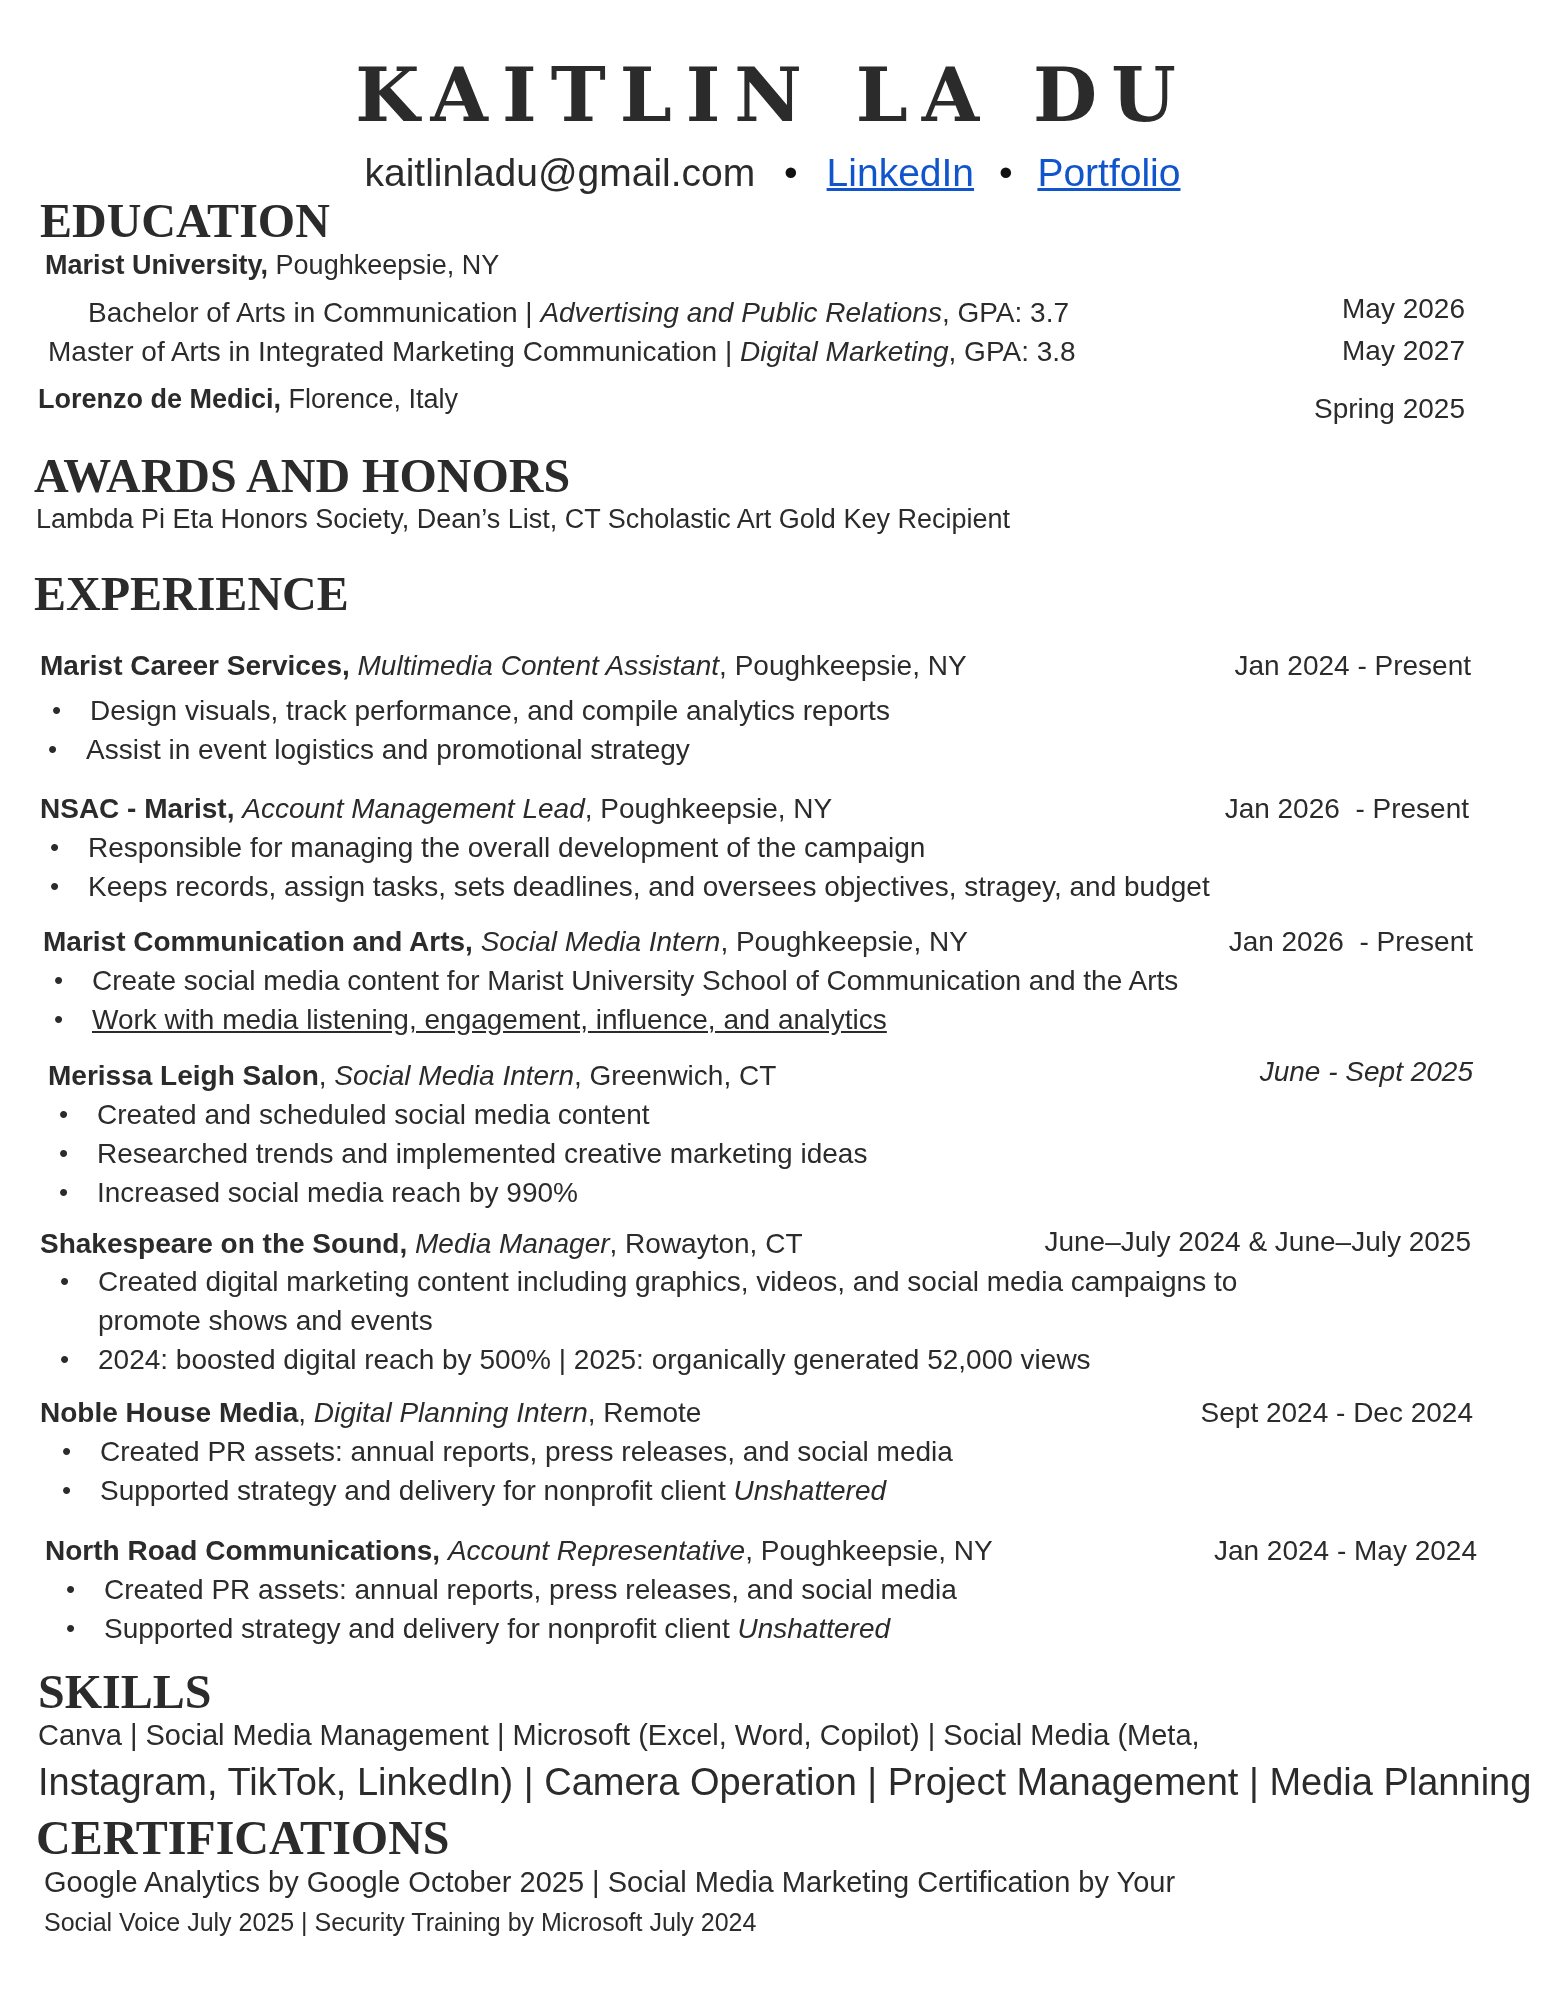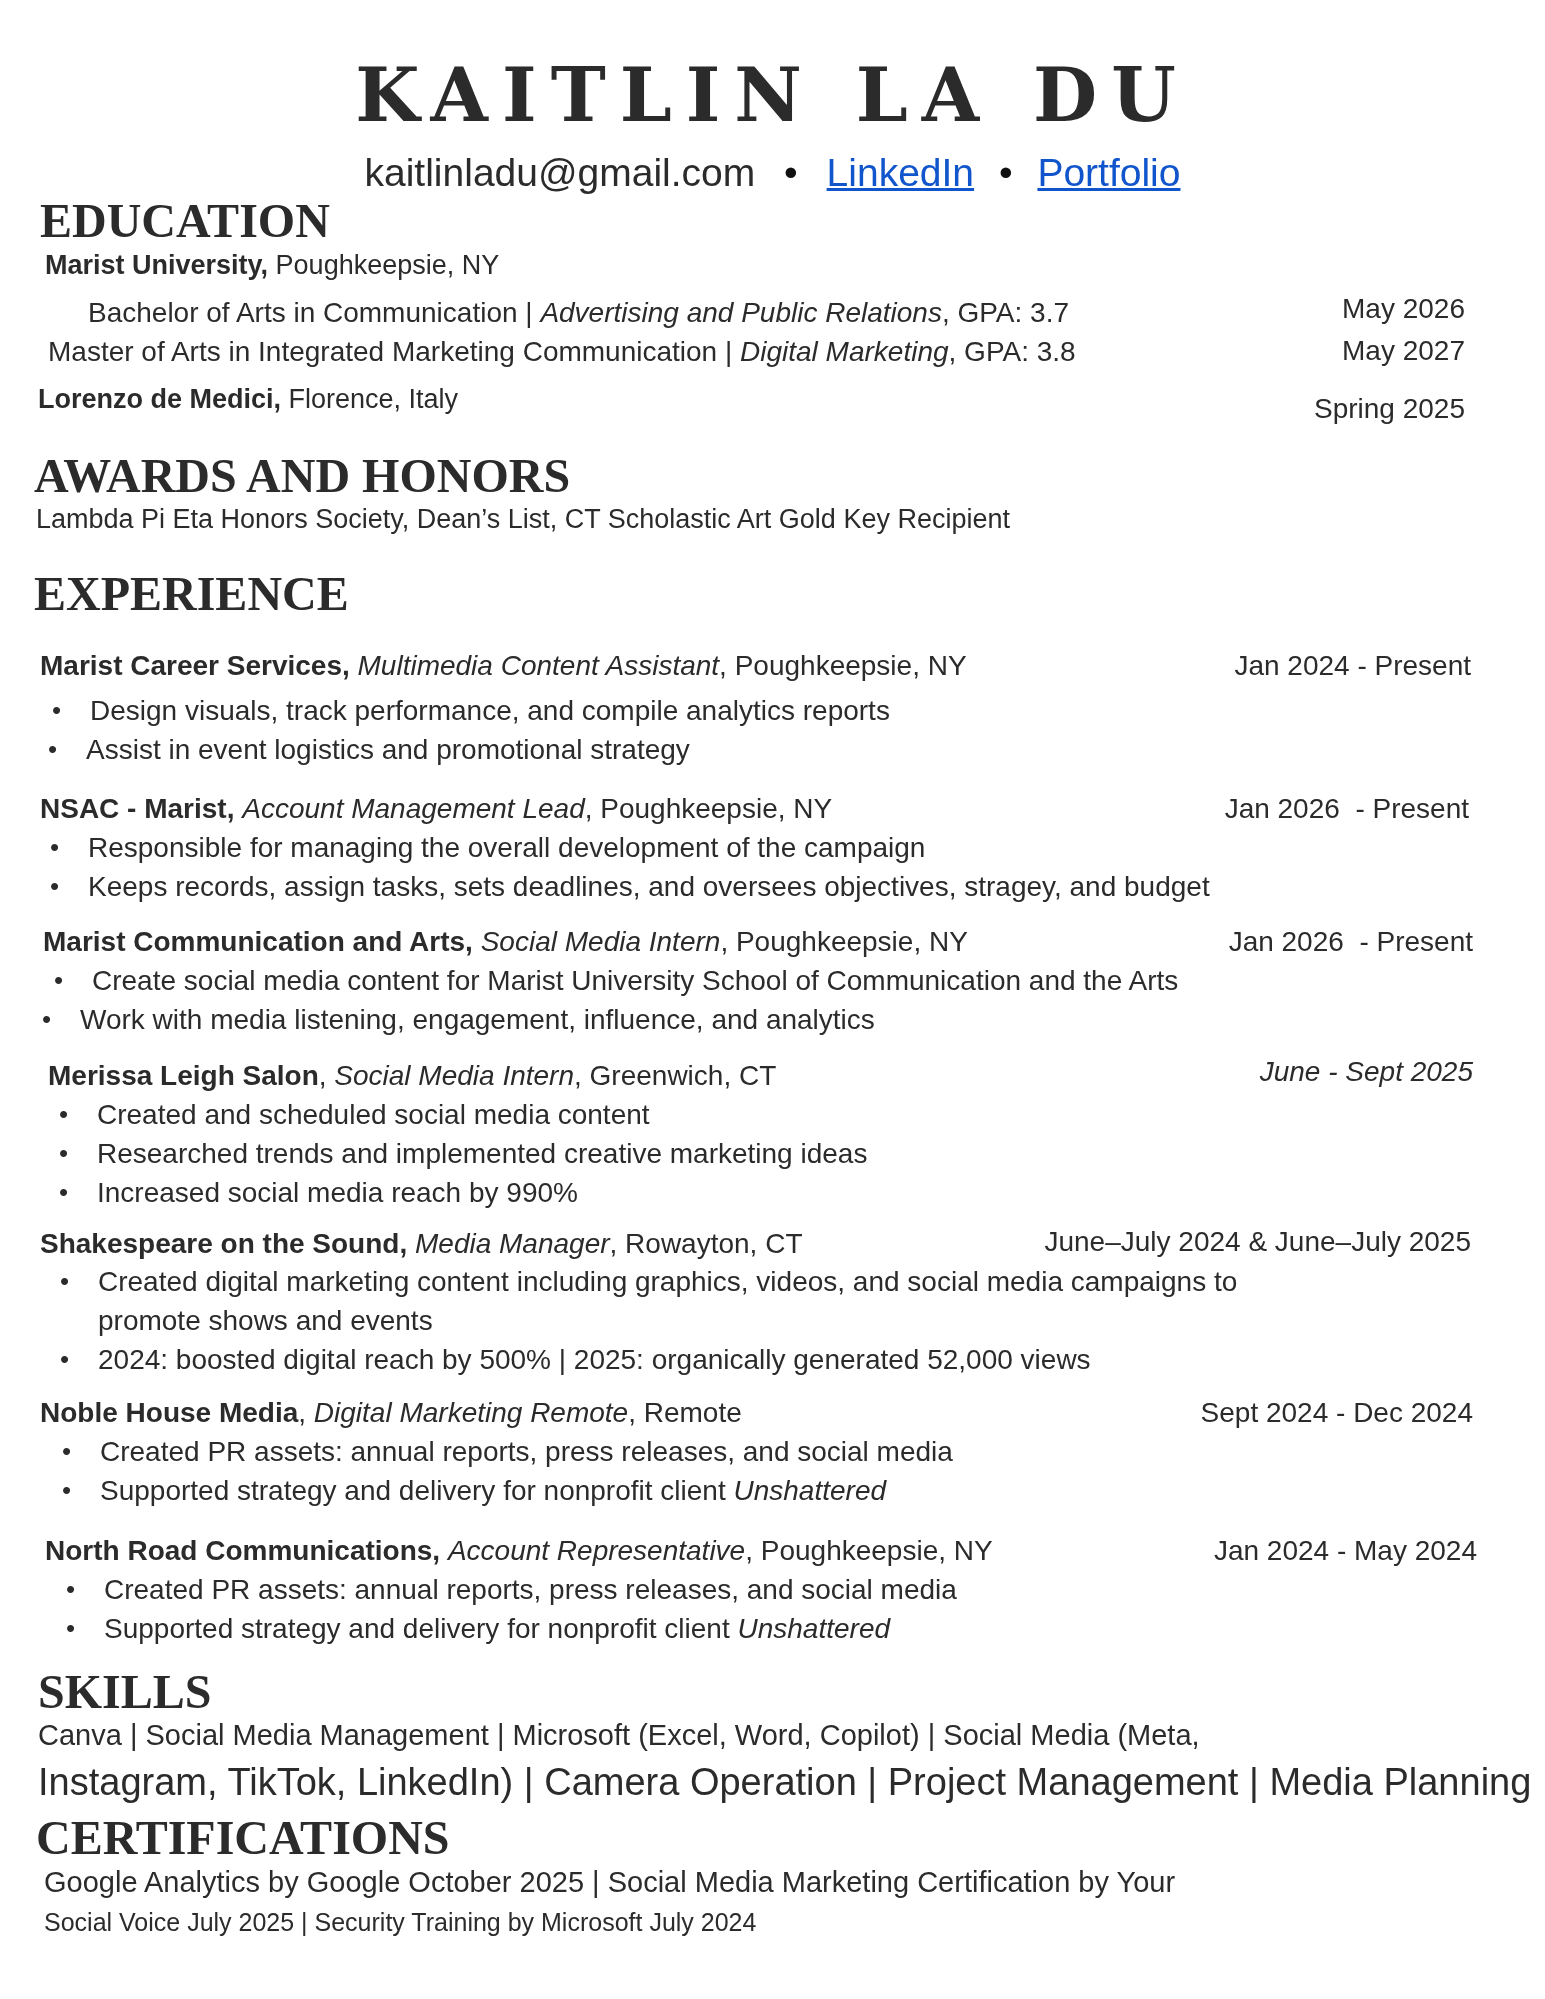--- a/index.html
+++ b/index.html
@@ -79,40 +79,40 @@
 </div>
 <div class="abs txt right" style="right:76px; top:795px; white-space:pre;">Jan 2026  - Present</div>
 <div class="abs txt bullet" style="left:88px; top:834px;">Responsible for managing the overall development of the campaign</div>
 <div class="abs txt bullet" style="left:88px; top:873px;">Keeps records, assign tasks, sets deadlines, and oversees objectives, stragey, and budget</div>
 
 <div class="abs txt" style="left:43px; top:928px;">
   <span class="b">Marist Communication and Arts,</span> <span class="i">Social Media Intern</span><span>, Poughkeepsie, NY</span>
 </div>
 <div class="abs txt right" style="right:72px; top:928px; white-space:pre;">Jan 2026  - Present</div>
 <div class="abs txt bullet" style="left:92px; top:967px;text-align:center;">Create social media content for Marist University School of Communication and the Arts</div>
-<div class="abs txt bullet" style="left:80px; top:1006px;">Work with media listening, engagement, influence, and analytics</div>
+<div class="abs txt bullet" style="left:92px; top:1006px;text-decoration:underline;">Work with media listening, engagement, influence, and analytics</div>
 
 <div class="abs txt" style="left:48px; top:1062px;">
   <span class="b">Merissa Leigh Salon</span><span>, </span><span class="i">Social Media Intern</span><span>, Greenwich, CT</span>
 </div>
 <div class="abs txt right" style="right:72px; top:1058px;font-style:italic;">June - Sept 2025</div>
 <div class="abs txt bullet" style="left:97px; top:1101px;">Created and scheduled social media content</div>
 <div class="abs txt bullet" style="left:97px; top:1140px;">Researched trends and implemented creative marketing ideas</div>
 <div class="abs txt bullet" style="left:97px; top:1179px;">Increased social media reach by 990%</div>
 
 <div class="abs txt" style="left:40px; top:1230px;">
   <span class="b">Shakespeare on the Sound,</span> <span class="i">Media Manager</span><span>, Rowayton, CT</span>
 </div>
 <div class="abs txt right" style="right:74px; top:1228px;">June–July 2024 &amp; June–July 2025</div>
 <div class="abs txt bullet" style="left:98px; top:1268px;">Created digital marketing content including graphics, videos, and social media campaigns to</div>
 <div class="abs txt" style="left:98px; top:1307px;">promote shows and events</div>
 <div class="abs txt bullet" style="left:98px; top:1346px;">2024: boosted digital reach by 500% | 2025: organically generated 52,000 views</div>
 
 <div class="abs txt" style="left:40px; top:1399px;">
-  <span class="b">Noble House Media</span><span>, </span><span class="i">Digital Marketing Remote</span><span>, Remote</span>
+  <span class="b">Noble House Media</span><span>, </span><span class="i">Digital Planning Intern</span><span>, Remote</span>
 </div>
 <div class="abs txt right" style="right:72px; top:1399px;">Sept 2024 - Dec 2024</div>
 <div class="abs txt bullet" style="left:100px; top:1438px;">Created PR assets: annual reports, press releases, and social media</div>
 <div class="abs txt bullet" style="left:100px; top:1477px;"><span>Supported strategy and delivery for nonprofit client </span><span class="i">Unshattered</span></div>
 
 <div class="abs txt" style="left:45px; top:1537px;">
   <span class="b">North Road Communications,</span> <span class="i">Account Representative</span><span>, Poughkeepsie, NY</span>
 </div>
 <div class="abs txt right" style="right:68px; top:1537px;">Jan 2024 - May 2024</div>
 <div class="abs txt bullet" style="left:104px; top:1576px;">Created PR assets: annual reports, press releases, and social media</div>

